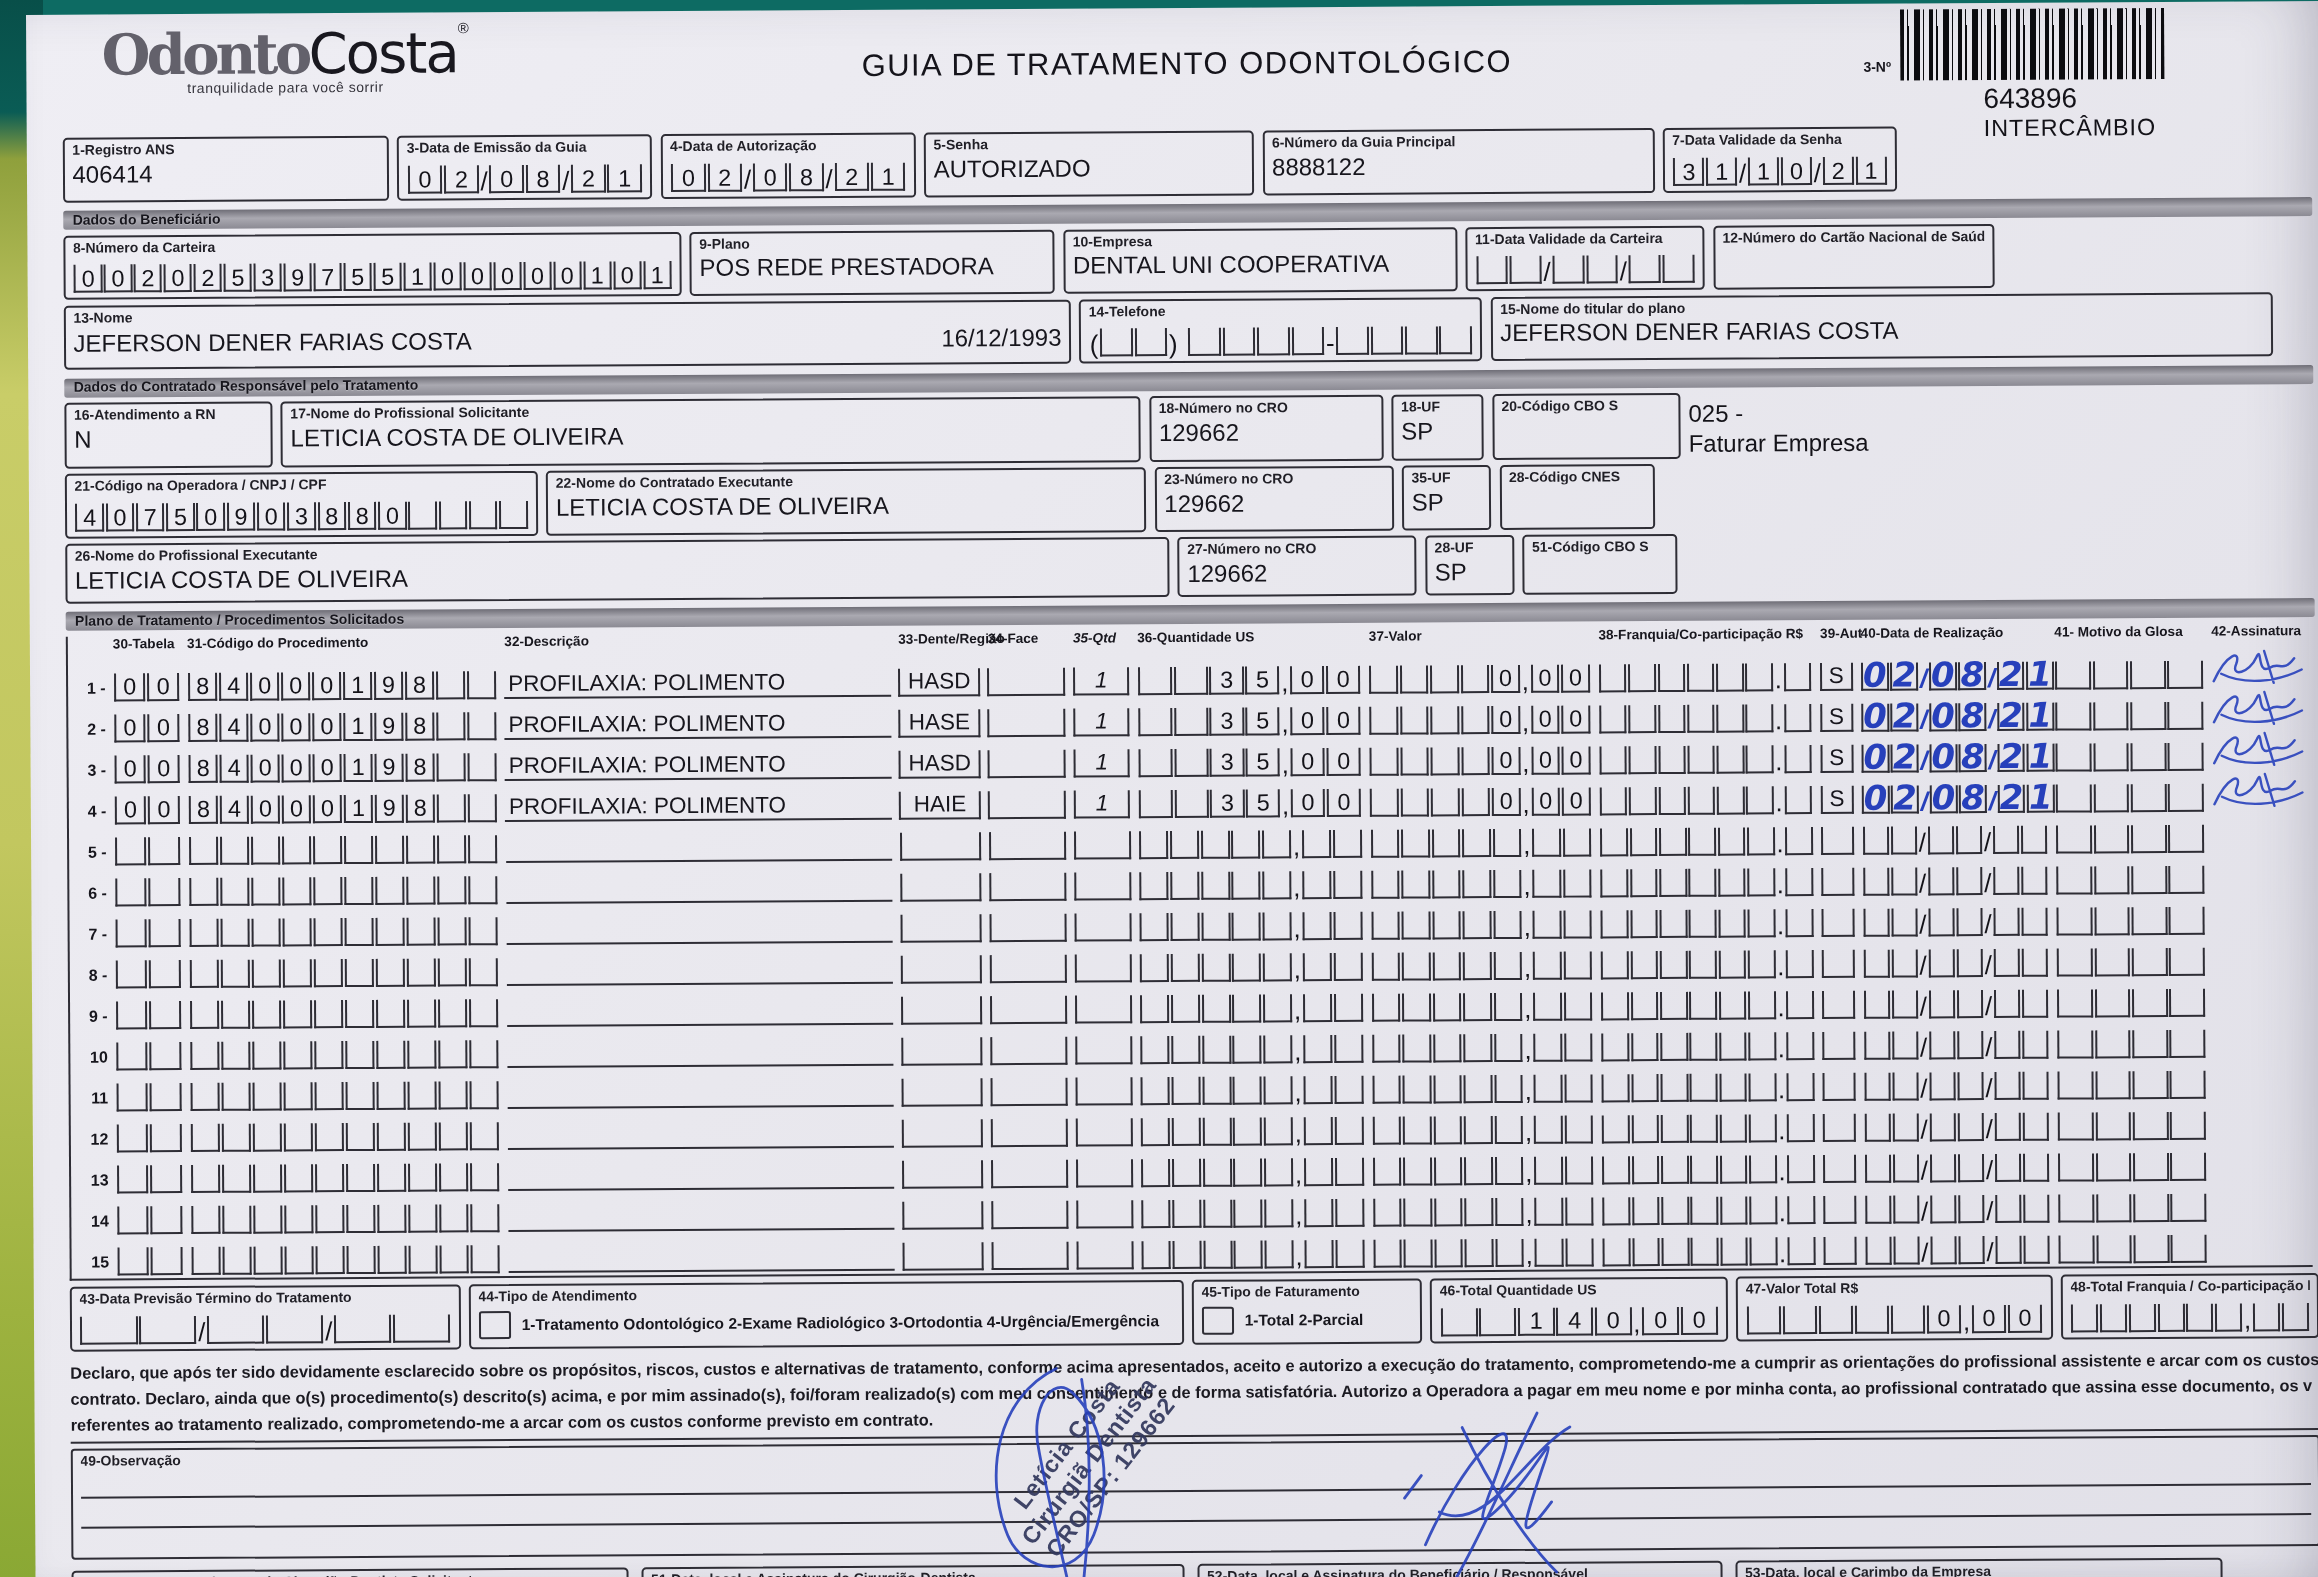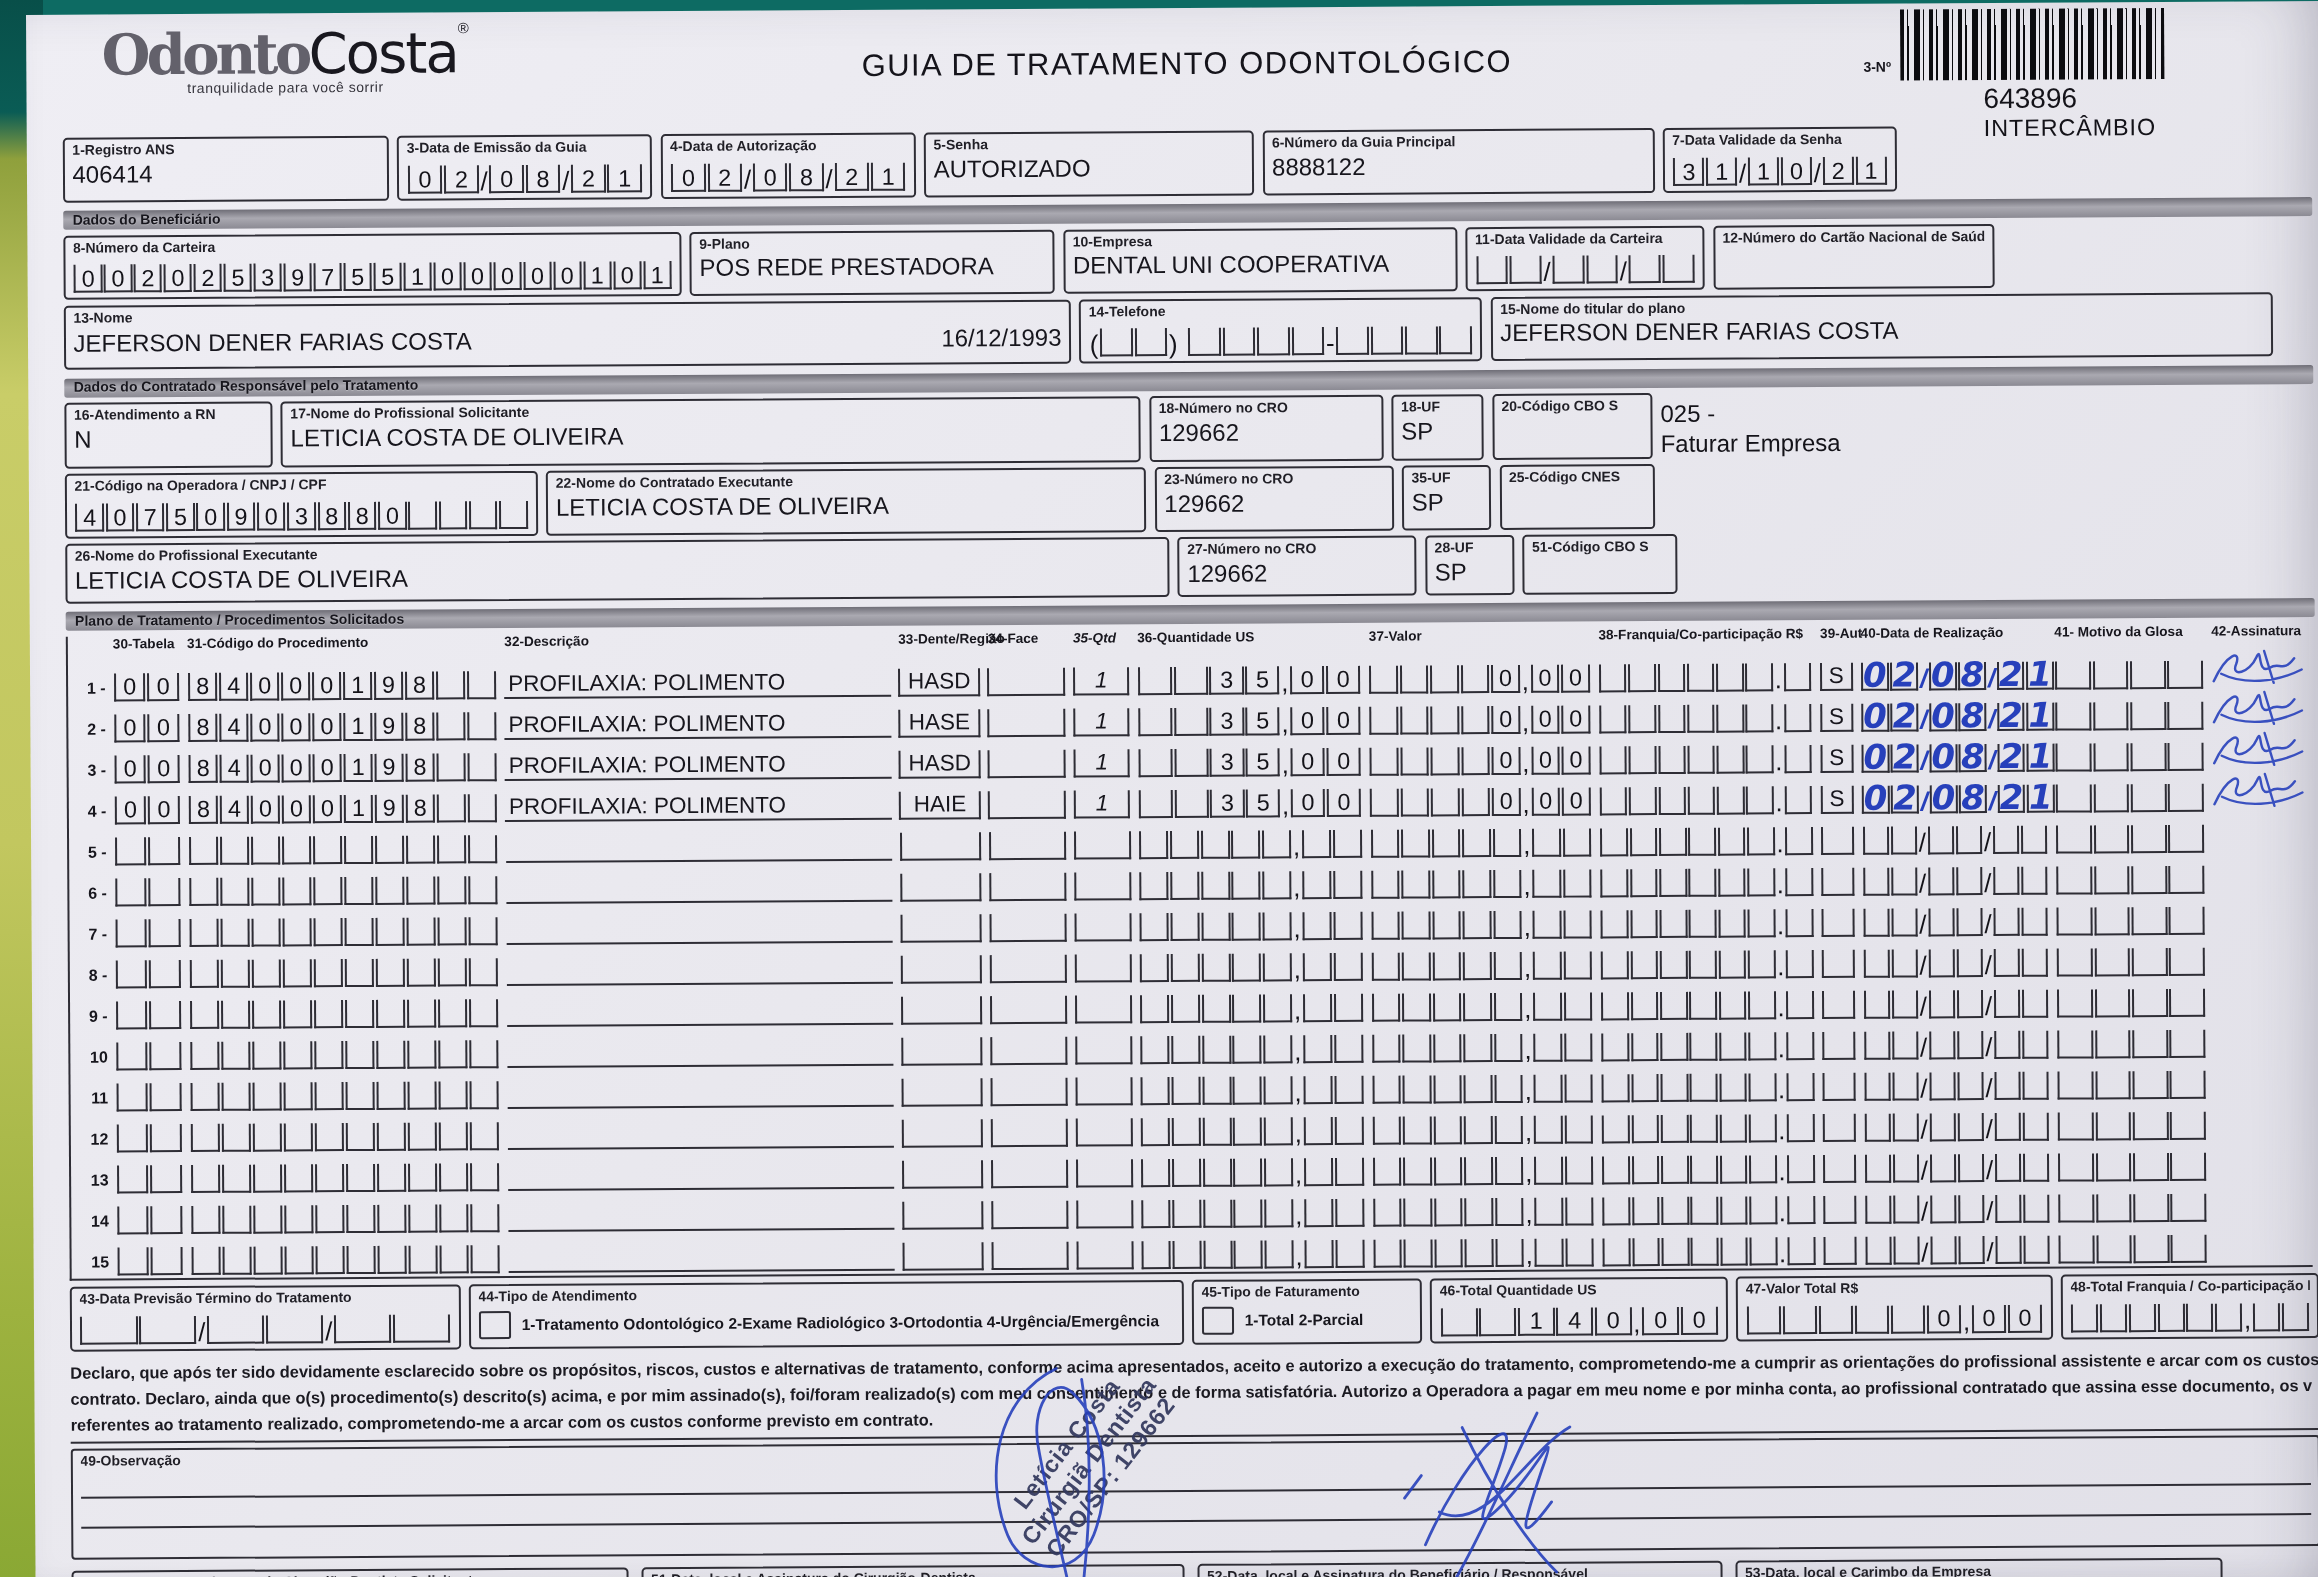--- a/index.html
+++ b/index.html
@@ -257,21 +257,21 @@
         <div class="fvalue">LETICIA COSTA DE OLIVEIRA</div>
       </div>
       <div class="fbox" style="width:234px">
         <div class="flabel">18-Número no CRO</div>
         <div class="fvalue">129662</div>
       </div>
       <div class="fbox" style="width:92px">
         <div class="flabel">18-UF</div>
         <div class="fvalue">SP</div>
       </div>
-      <div class="fbox" style="width:160px">
+      <div class="fbox" style="width:188px">
         <div class="flabel">20-Código CBO S</div>
         <div class="fvalue"></div>
       </div>
       <div class="note025">
         <div>025 -</div>
         <div>Faturar Empresa</div>
       </div>
     </div>
 
     <div class="frow">
@@ -301,21 +301,21 @@
       </div>
       <div class="fbox" style="width:239px">
         <div class="flabel">23-Número no CRO</div>
         <div class="fvalue">129662</div>
       </div>
       <div class="fbox" style="width:89px">
         <div class="flabel">35-UF</div>
         <div class="fvalue">SP</div>
       </div>
       <div class="fbox" style="width:155px">
-        <div class="flabel">25-Código CNES</div>
+        <div class="flabel">28-Código CNES</div>
         <div class="fvalue"></div>
       </div>
     </div>
 
     <div class="frow">
       <div class="fbox" style="width:1104px">
         <div class="flabel">26-Nome do Profissional Executante</div>
         <div class="fvalue">LETICIA COSTA DE OLIVEIRA</div>
       </div>
       <div class="fbox" style="width:239px">

